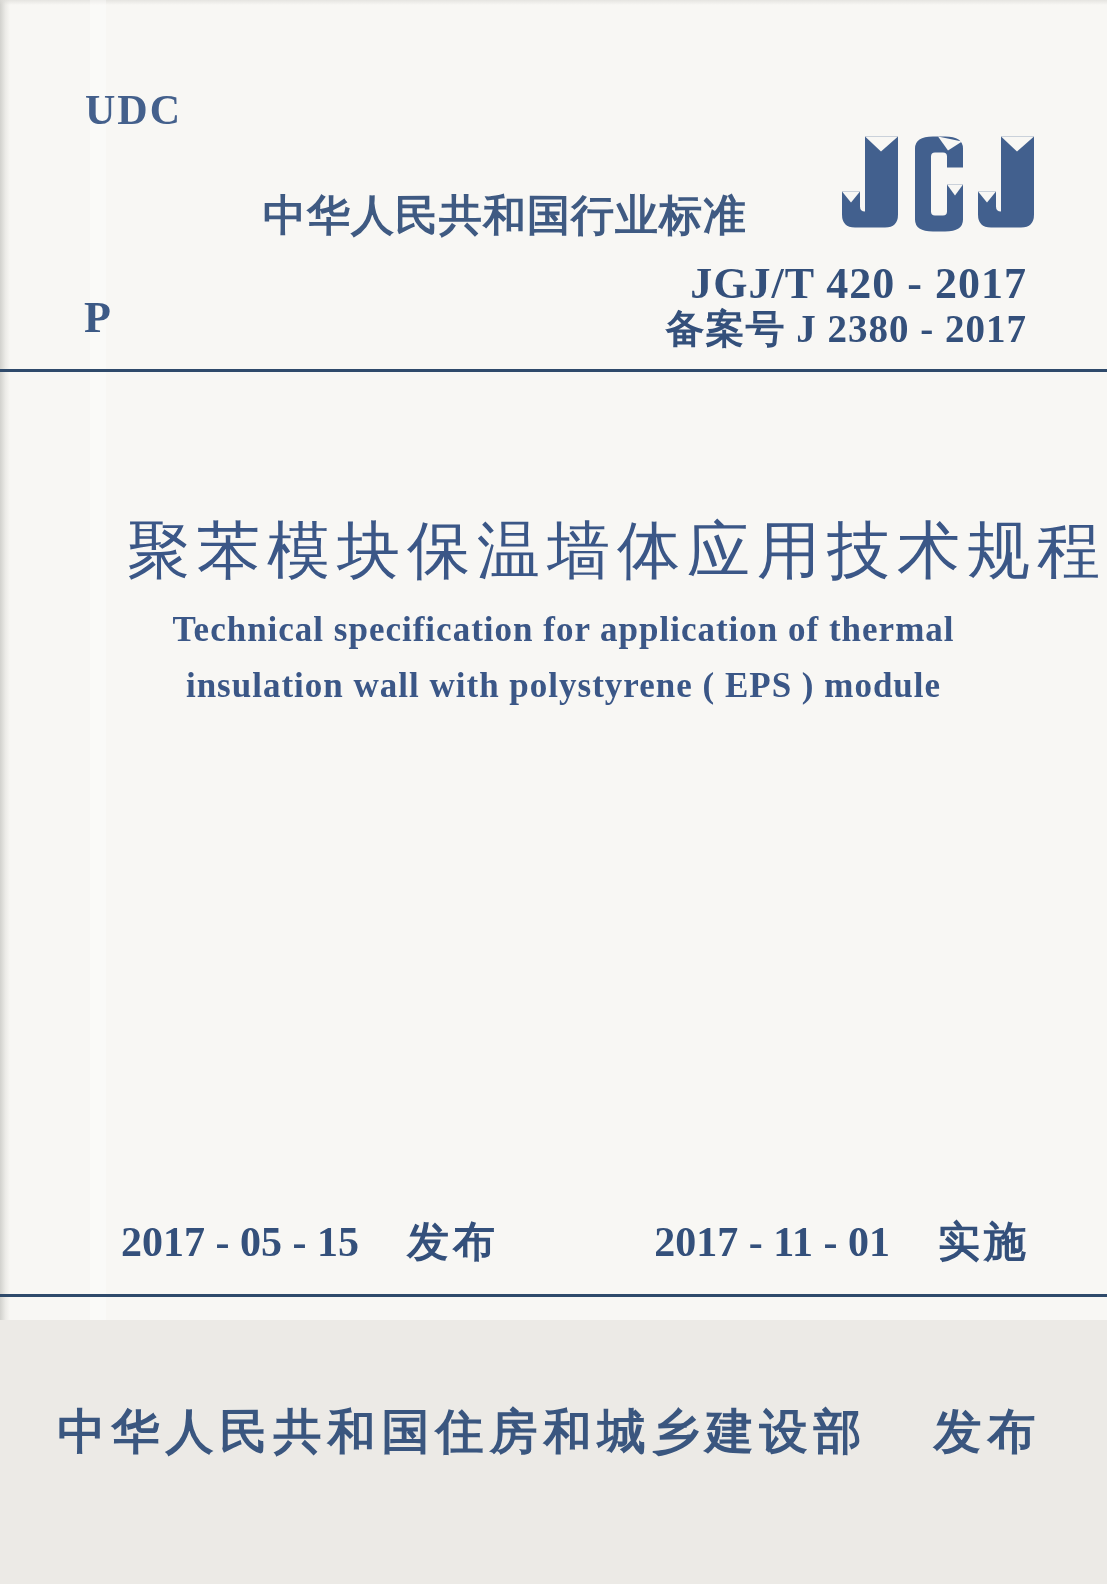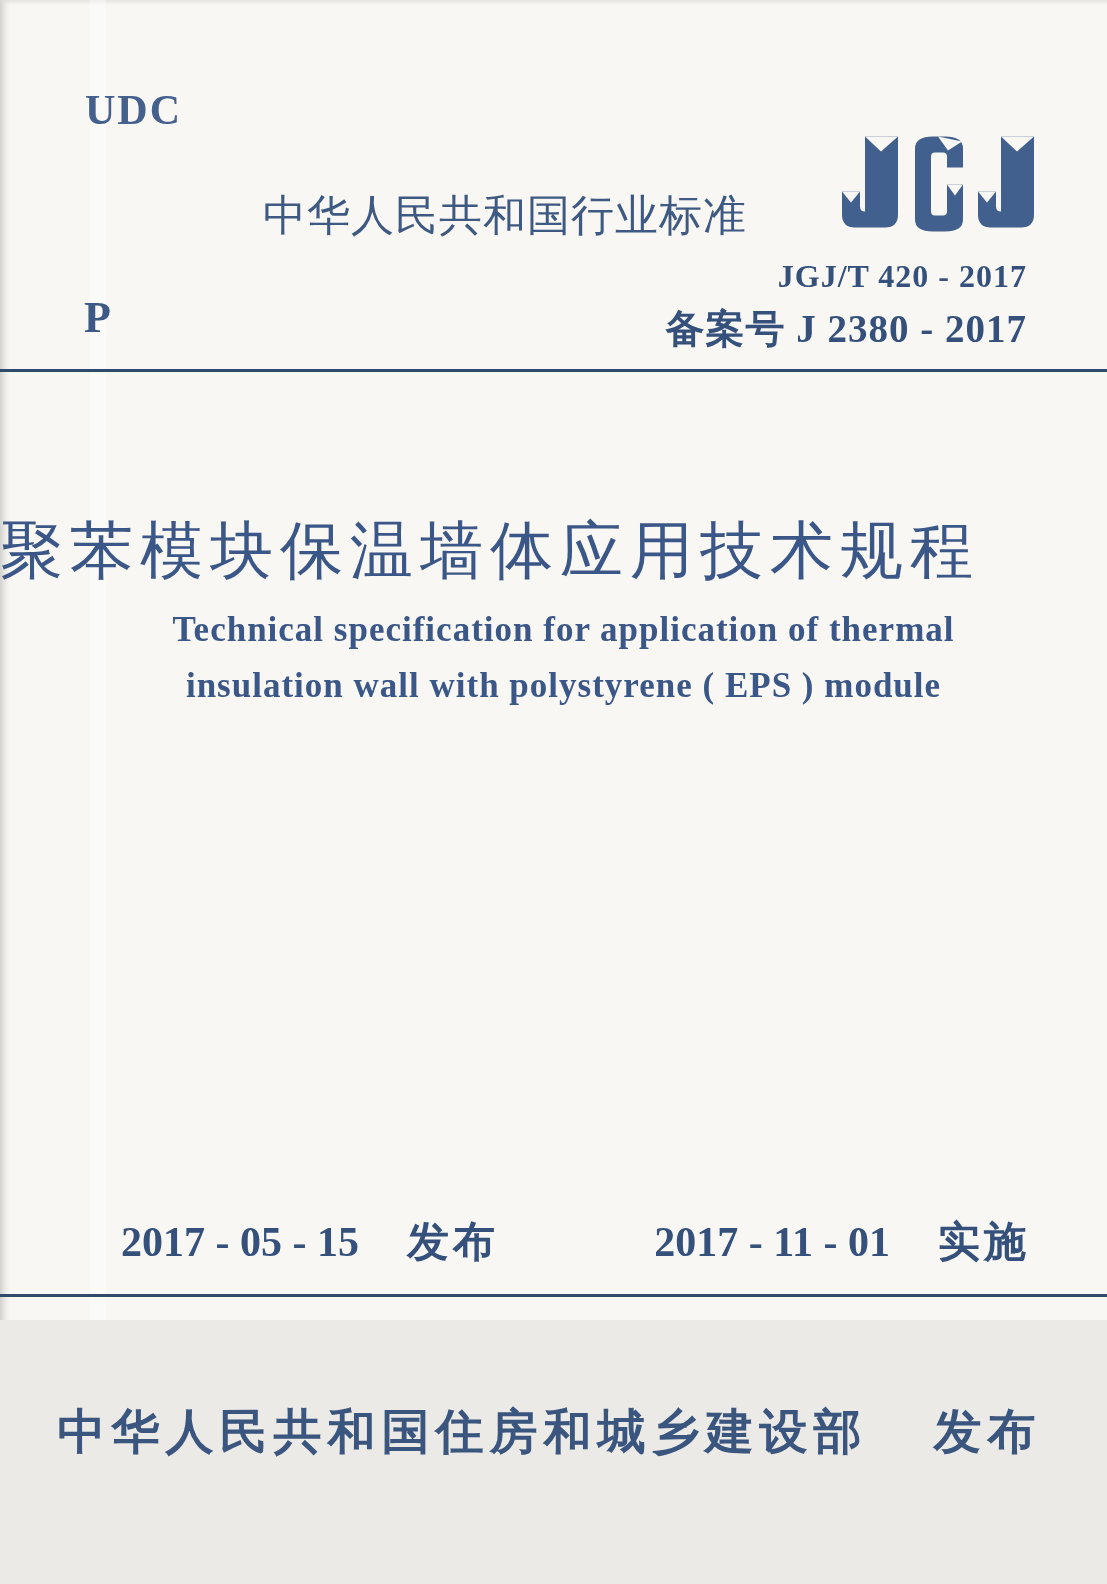--- a/index.html
+++ b/index.html
@@ -30,49 +30,49 @@
     position:absolute;left:90px;top:0;bottom:0;width:16px;
     background:rgba(255,255,255,.35);
   }
   .udc{
     position:absolute;left:85px;top:86px;
     font-size:42px;font-weight:bold;letter-spacing:2px;
     color:#44608c;
   }
   .std-type{
     position:absolute;left:263px;top:187px;
-    font-size:43px;font-weight:normal;
+    font-size:43px;font-weight:bold;
     font-family:"Liberation Sans","DejaVu Sans",sans-serif;
     letter-spacing:1px;color:#3f5a82;
   }
   .logo{
     position:absolute;left:840px;top:134px;width:194px;height:98px;
   }
   .std-no{
     position:absolute;right:80px;top:258px;
-    font-size:32px;font-weight:bold;letter-spacing:1px;color:#34507b;
+    font-size:44px;font-weight:bold;letter-spacing:1px;color:#34507b;
     text-align:right;white-space:nowrap;
   }
   .record-no{
     position:absolute;right:80px;top:302px;
     font-size:39px;font-weight:bold;letter-spacing:1px;color:#34507b;
     text-align:left;white-space:nowrap;
   }
   .pclass{
     position:absolute;left:84px;top:292px;
     font-size:44px;font-weight:bold;color:#3d5a86;
   }
   .rule{
     position:absolute;left:0;right:0;height:3px;background:#2f4a6b;
   }
   .rule-top{top:369px;}
   .rule-bottom{top:1294px;}
   .title-zh{
     position:absolute;left:0;right:0;top:508px;margin:0;
-    text-align:left;font-size:63px;font-weight:normal;
+    text-align:right;font-size:63px;font-weight:normal;
     letter-spacing:7px;color:#3b5787;
     font-family:"Liberation Serif","DejaVu Serif",serif;
   }
   .title-en{
     position:absolute;left:20px;right:0;
     text-align:center;font-size:35px;font-weight:bold;
     letter-spacing:1px;color:#3b5787;
   }
   .title-en1{top:610px;}
   .title-en2{top:666px;}

